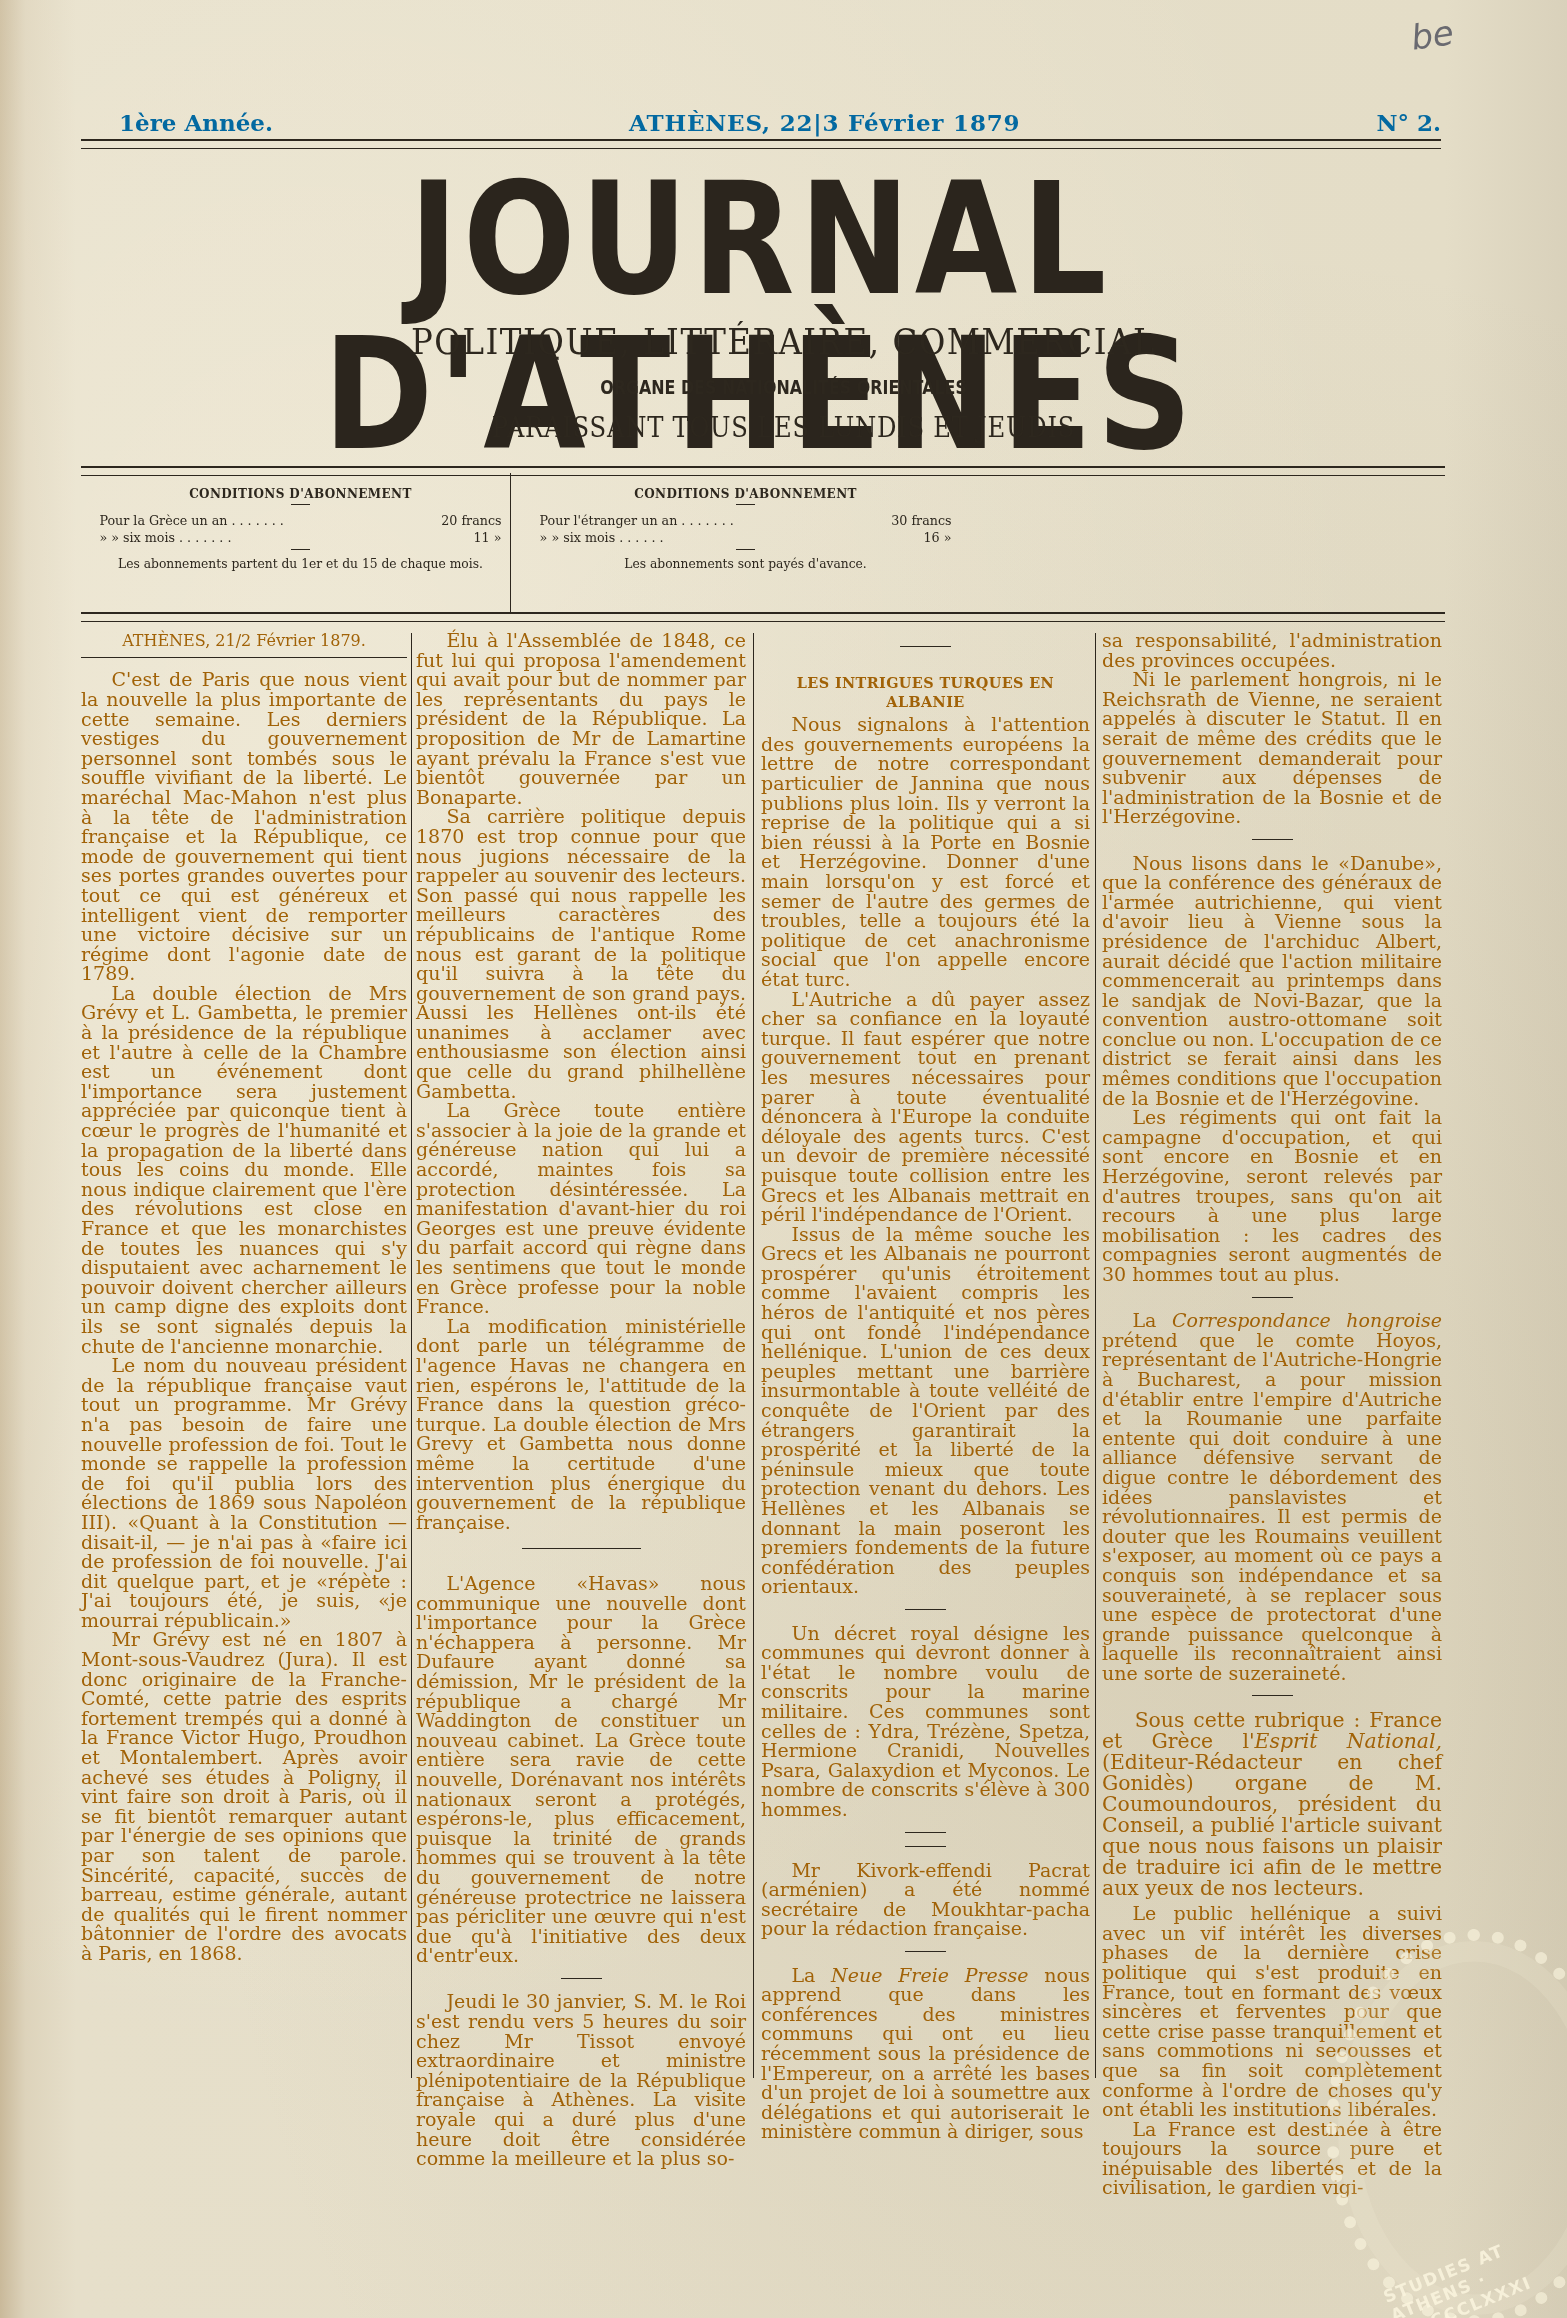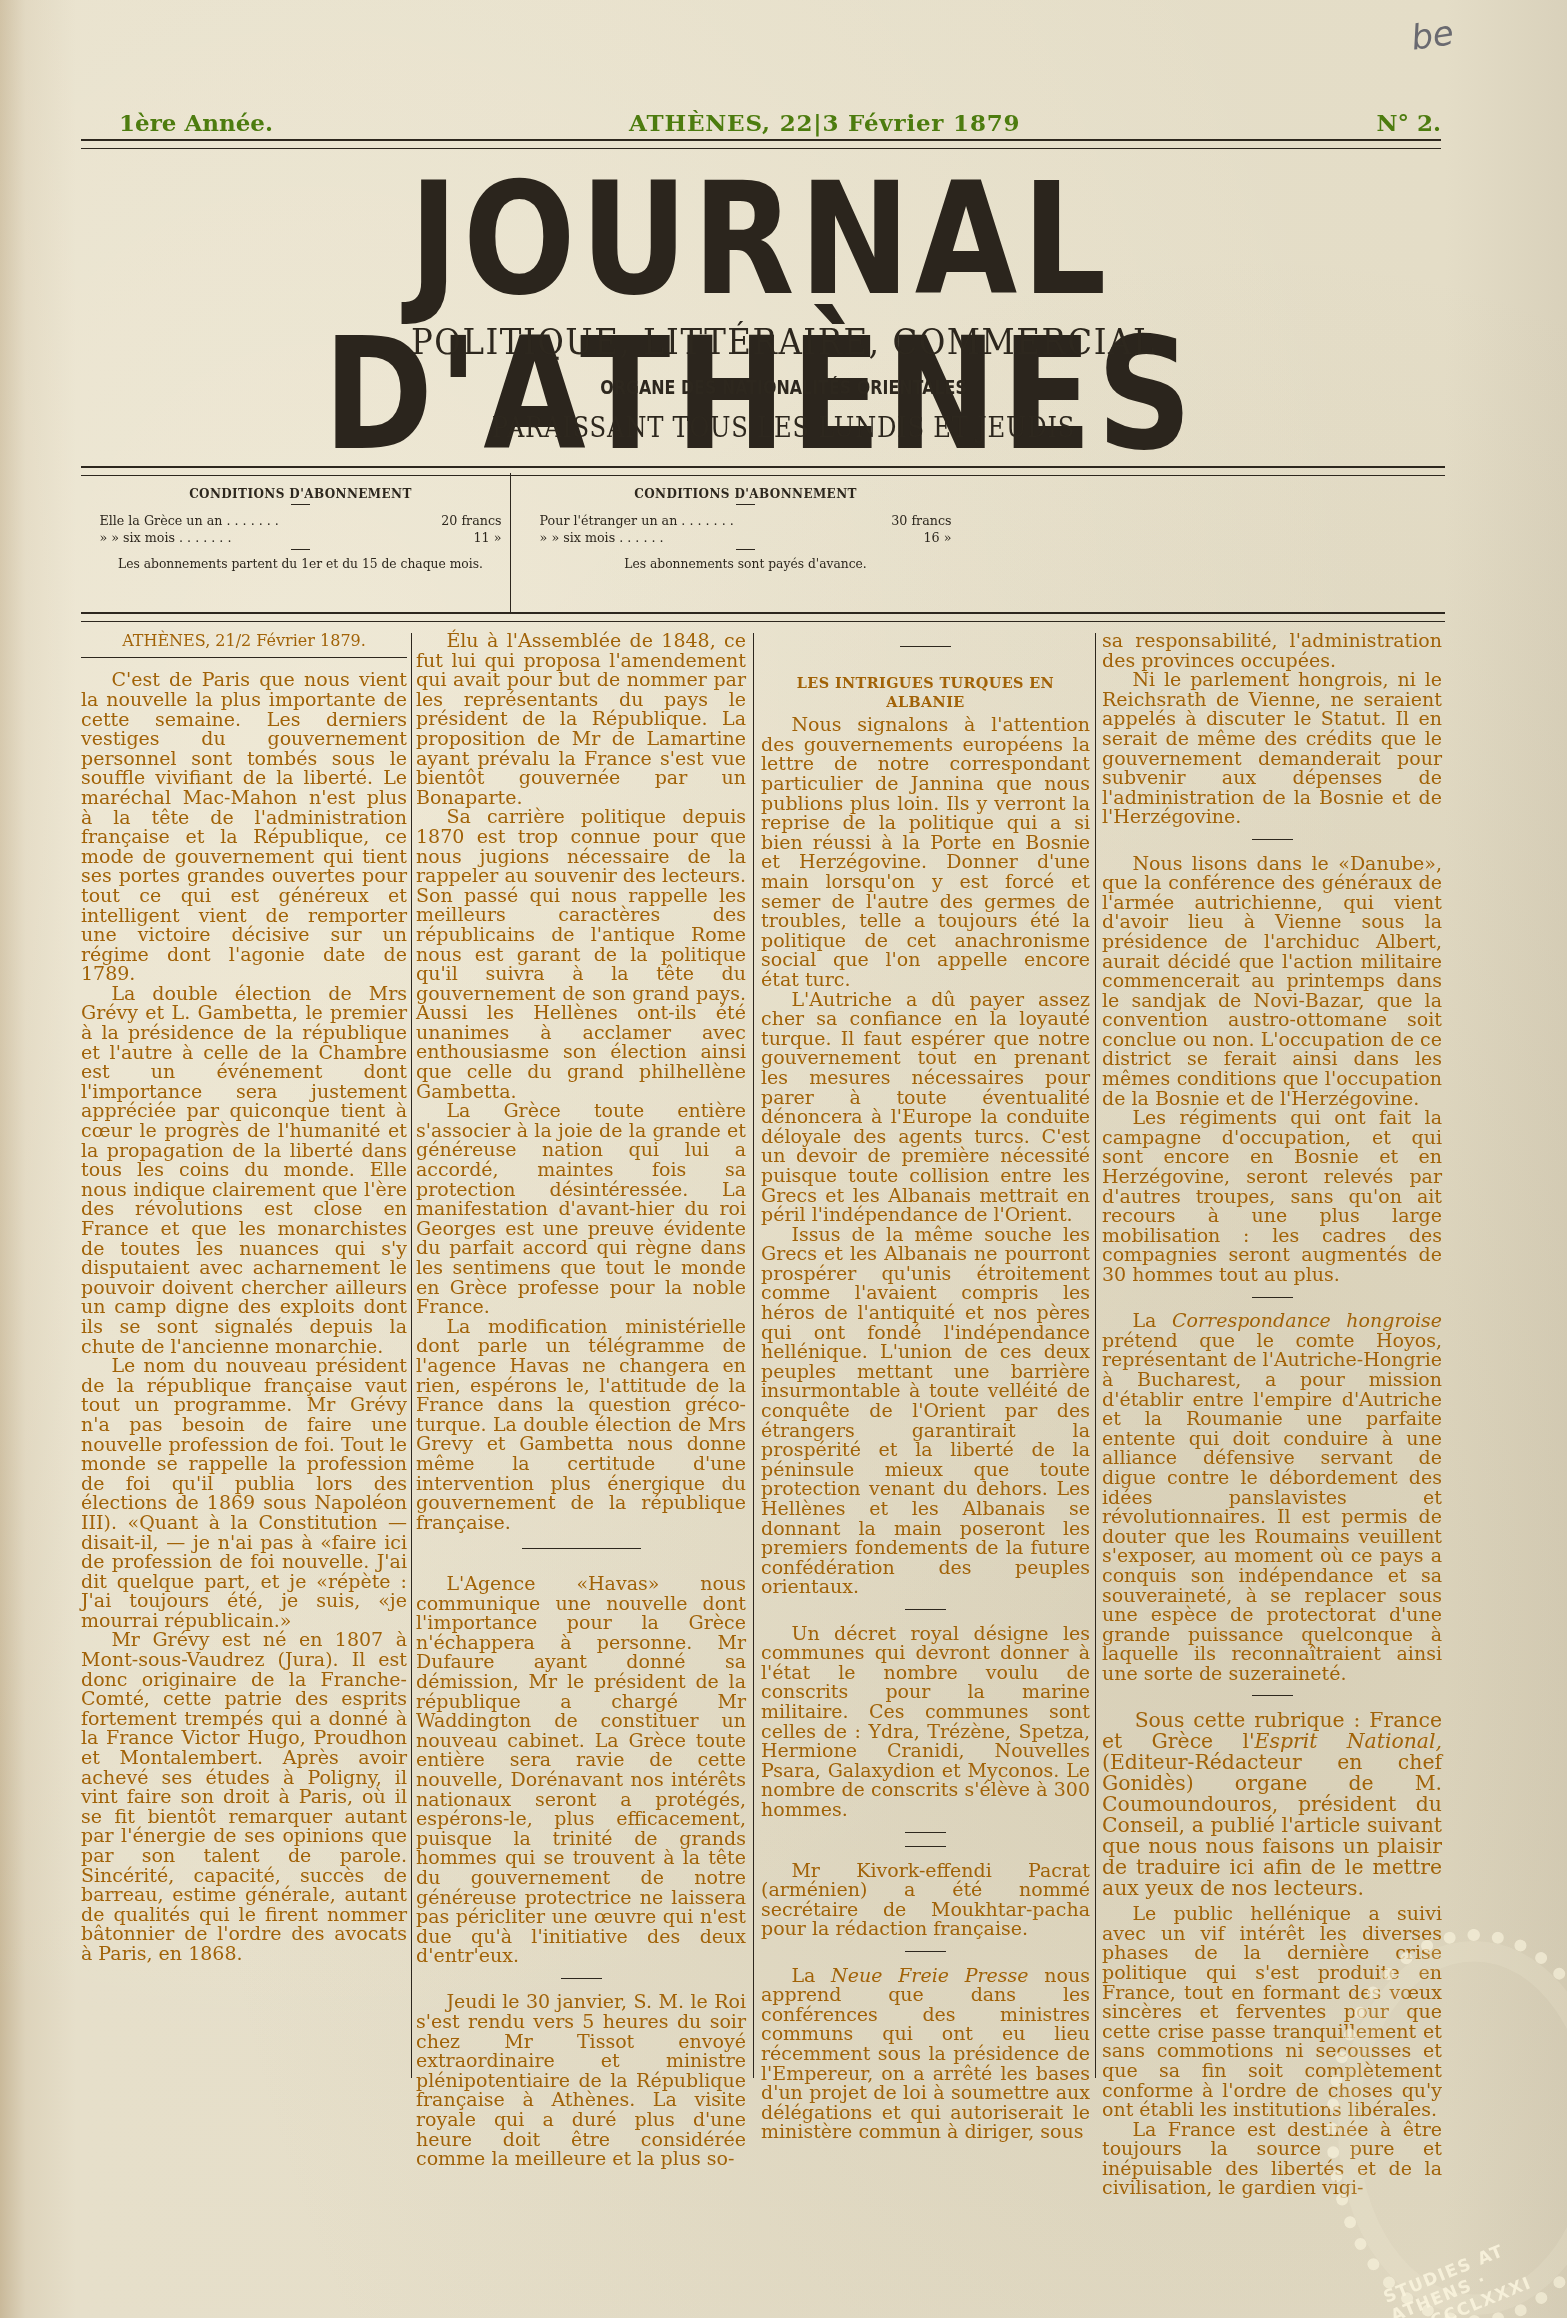--- a/index.html
+++ b/index.html
@@ -16,21 +16,21 @@
       radial-gradient(ellipse at 20% 30%, rgba(255,250,235,0.35), transparent 60%),
       radial-gradient(ellipse at 80% 70%, rgba(160,145,110,0.18), transparent 60%),
       linear-gradient(90deg, #c9b99a 0px, #ddd3bb 25.5px, #e6dfca 76px, #e4ddc7 1445px, #d9d1bb 1567px);
   }
   .handnote {
     position:absolute; left:1411px; top:15.3px; font-size:34px; color:#6a6a70;
     font-family:"DejaVu Sans", sans-serif; font-style:italic; transform:rotate(-8deg);
   }
   .topline { position:absolute; top:109px; left:119px; width:1322px; height:34px;
     display:flex; justify-content:space-between; align-items:baseline;
-    font-family:"DejaVu Serif", serif; font-weight:bold; font-size:23px; color:#4d7c0f; }
+    font-family:"DejaVu Serif", serif; font-weight:bold; font-size:23px; color:#0369a1; }
   .topline .date { letter-spacing:0.8px; }
   .rule-double { position:absolute; height:6.8px; border-top:2.5px solid #2d271e; border-bottom:1.3px solid #2d271e; }
   .masthead-title {
     position:absolute; top:161px; left:127px; width:1266px; text-align:center;
     font-family:"DejaVu Sans", sans-serif; font-weight:bold; font-size:144px;
     line-height:144px; letter-spacing:5.1px; color:#2b251d;
     transform:scaleX(0.92) scaleY(1.08); transform-origin:center top;
   }
   .subtitle1 { position:absolute; top:321px; left:0; width:1567px; text-align:center;
     font-family:"DejaVu Serif", serif; font-size:36px; letter-spacing:1.7px; color:#2d271e; transform:scaleX(0.9); }
@@ -97,21 +97,21 @@
 <div class="subtitle2">ORGANE DES NATIONALITÉS ORIENTALES</div>
 <div class="subtitle3">PARAISSANT TOUS LES LUNDIS ET JEUDIS</div>
 
 <div class="rule-double" style="top:466px;left:81px;width:1364px;"></div>
 
 <div class="abonn">
   <div class="box left">
     <h4>CONDITIONS D'ABONNEMENT</h4>
     <div class="dash"></div>
     <div class="row">
-      <span>Elle la Grèce un an . . . . . . .</span>
+      <span>Pour la Grèce un an . . . . . . .</span>
       <span>20 francs</span>
     </div>
     <div class="row">
       <span>»    »   six mois . . . . . . .</span>
       <span>11   »</span>
     </div>
     <div class="dash"></div>
     <div class="note">Les abonnements partent du 1er et du 15 de chaque mois.</div>
   </div>
   <div class="box right">

